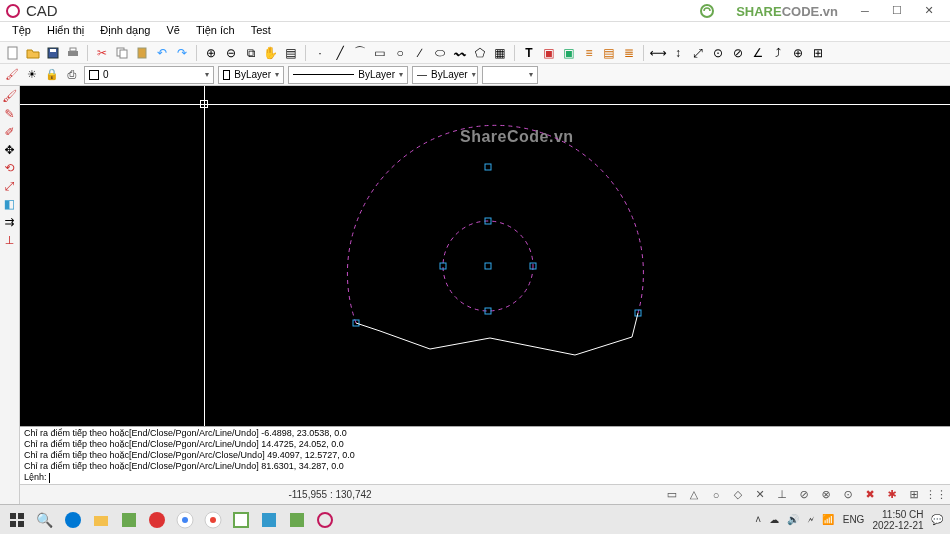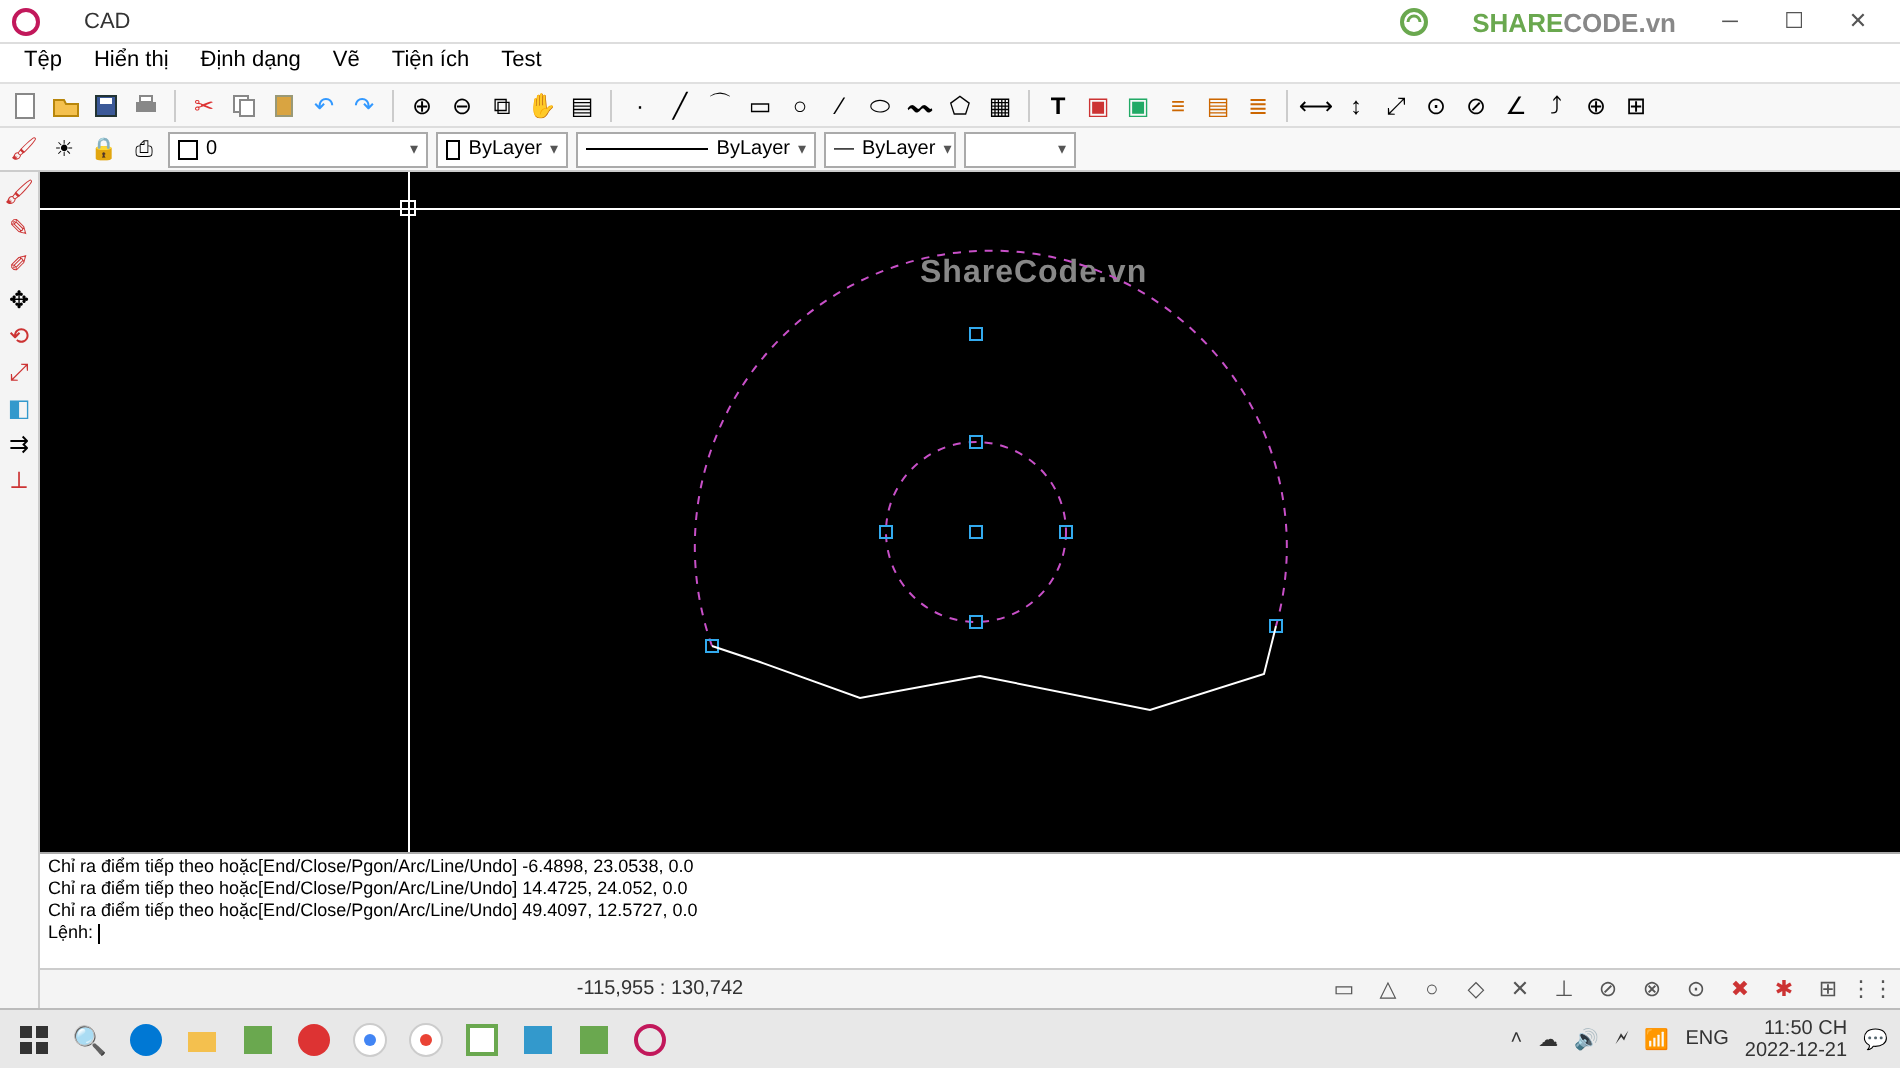--- a/index.html
+++ b/index.html
@@ -1,21 +1,21 @@
 <!DOCTYPE html>
 <html><head>
 <meta charset="utf-8">
 <style>
 * { margin: 0; padding: 0; box-sizing: border-box; font-family: "Segoe UI", Tahoma, sans-serif; }
 body { width: 950px; height: 534px; overflow: hidden; background: #f0f0f0; display: flex; flex-direction: column; }
 
 
 .titlebar { height: 22px; background: #fff; display: flex; align-items: center; padding: 0 6px; border-bottom: 1px solid #ddd; }
 .titlebar .app-icon { width: 14px; height: 14px; border: 2px solid #c2185b; border-radius: 50%; margin-right: 6px; }
-.titlebar .title { font-size: 11px; color: #333; flex: 1; margin-left: 16px; }
+.titlebar .title { font-size: 15px; color: #333; flex: 1; }
 .titlebar .logo { font-size: 13px; font-weight: bold; }
 .titlebar .logo .g { color: #6aa84f; margin-left: 18px; }
 .titlebar .logo .t { color: #888; }
 .titlebar .wbtns { display: flex; gap: 2px; margin-left: 12px; }
 .titlebar .wbtn { width: 30px; height: 18px; display: flex; align-items: center; justify-content: center; font-size: 11px; color: #555; }
 
 
 .menubar { height: 20px; background: #fff; display: flex; align-items: flex-start; padding: 0 4px; border-bottom: 1px solid #e0e0e0; }
 .menubar .mitem { font-size: 11px; color: #000; padding: 2px 8px; cursor: default; }
 
@@ -236,21 +236,22 @@
         <rect x="333" y="229" width="6" height="6" fill="none" stroke="#3ae"></rect>
         <rect x="615" y="219" width="6" height="6" fill="none" stroke="#3ae"></rect>
 
         <polyline points="336,232 360,240 410,258 470,247 555,264 612,246 618,222" fill="none" stroke="#fff" stroke-width="1"></polyline>
       </svg>
     </div>
 
     <div class="cmdpanel">
       <div>Chỉ ra điểm tiếp theo hoặc[End/Close/Pgon/Arc/Line/Undo]   -6.4898, 23.0538, 0.0</div>
       <div>Chỉ ra điểm tiếp theo hoặc[End/Close/Pgon/Arc/Line/Undo]   14.4725, 24.052, 0.0</div>
-      <div>Chỉ ra điểm tiếp theo hoặc[End/Close/Pgon/Arc/Line/Undo]   49.4097, 12.5727, 0.0</div>
+      <div>Chỉ ra điểm tiếp theo hoặc[End/Close/Pgon/Arc/Close/Undo]   49.4097, 12.5727, 0.0</div>
+      <div>Chỉ ra điểm tiếp theo hoặc[End/Close/Pgon/Arc/Line/Undo]   81.6301, 34.287, 0.0</div>
       <div class="cmdline">
           <span>Lệnh:</span>
           <span class="caret"></span>
         </div>
     </div>
 
     <div class="statusbar">
       <div style="width:180px"></div>
       <div class="coords">-115,955 : 130,742</div>
       <div class="sicons">

